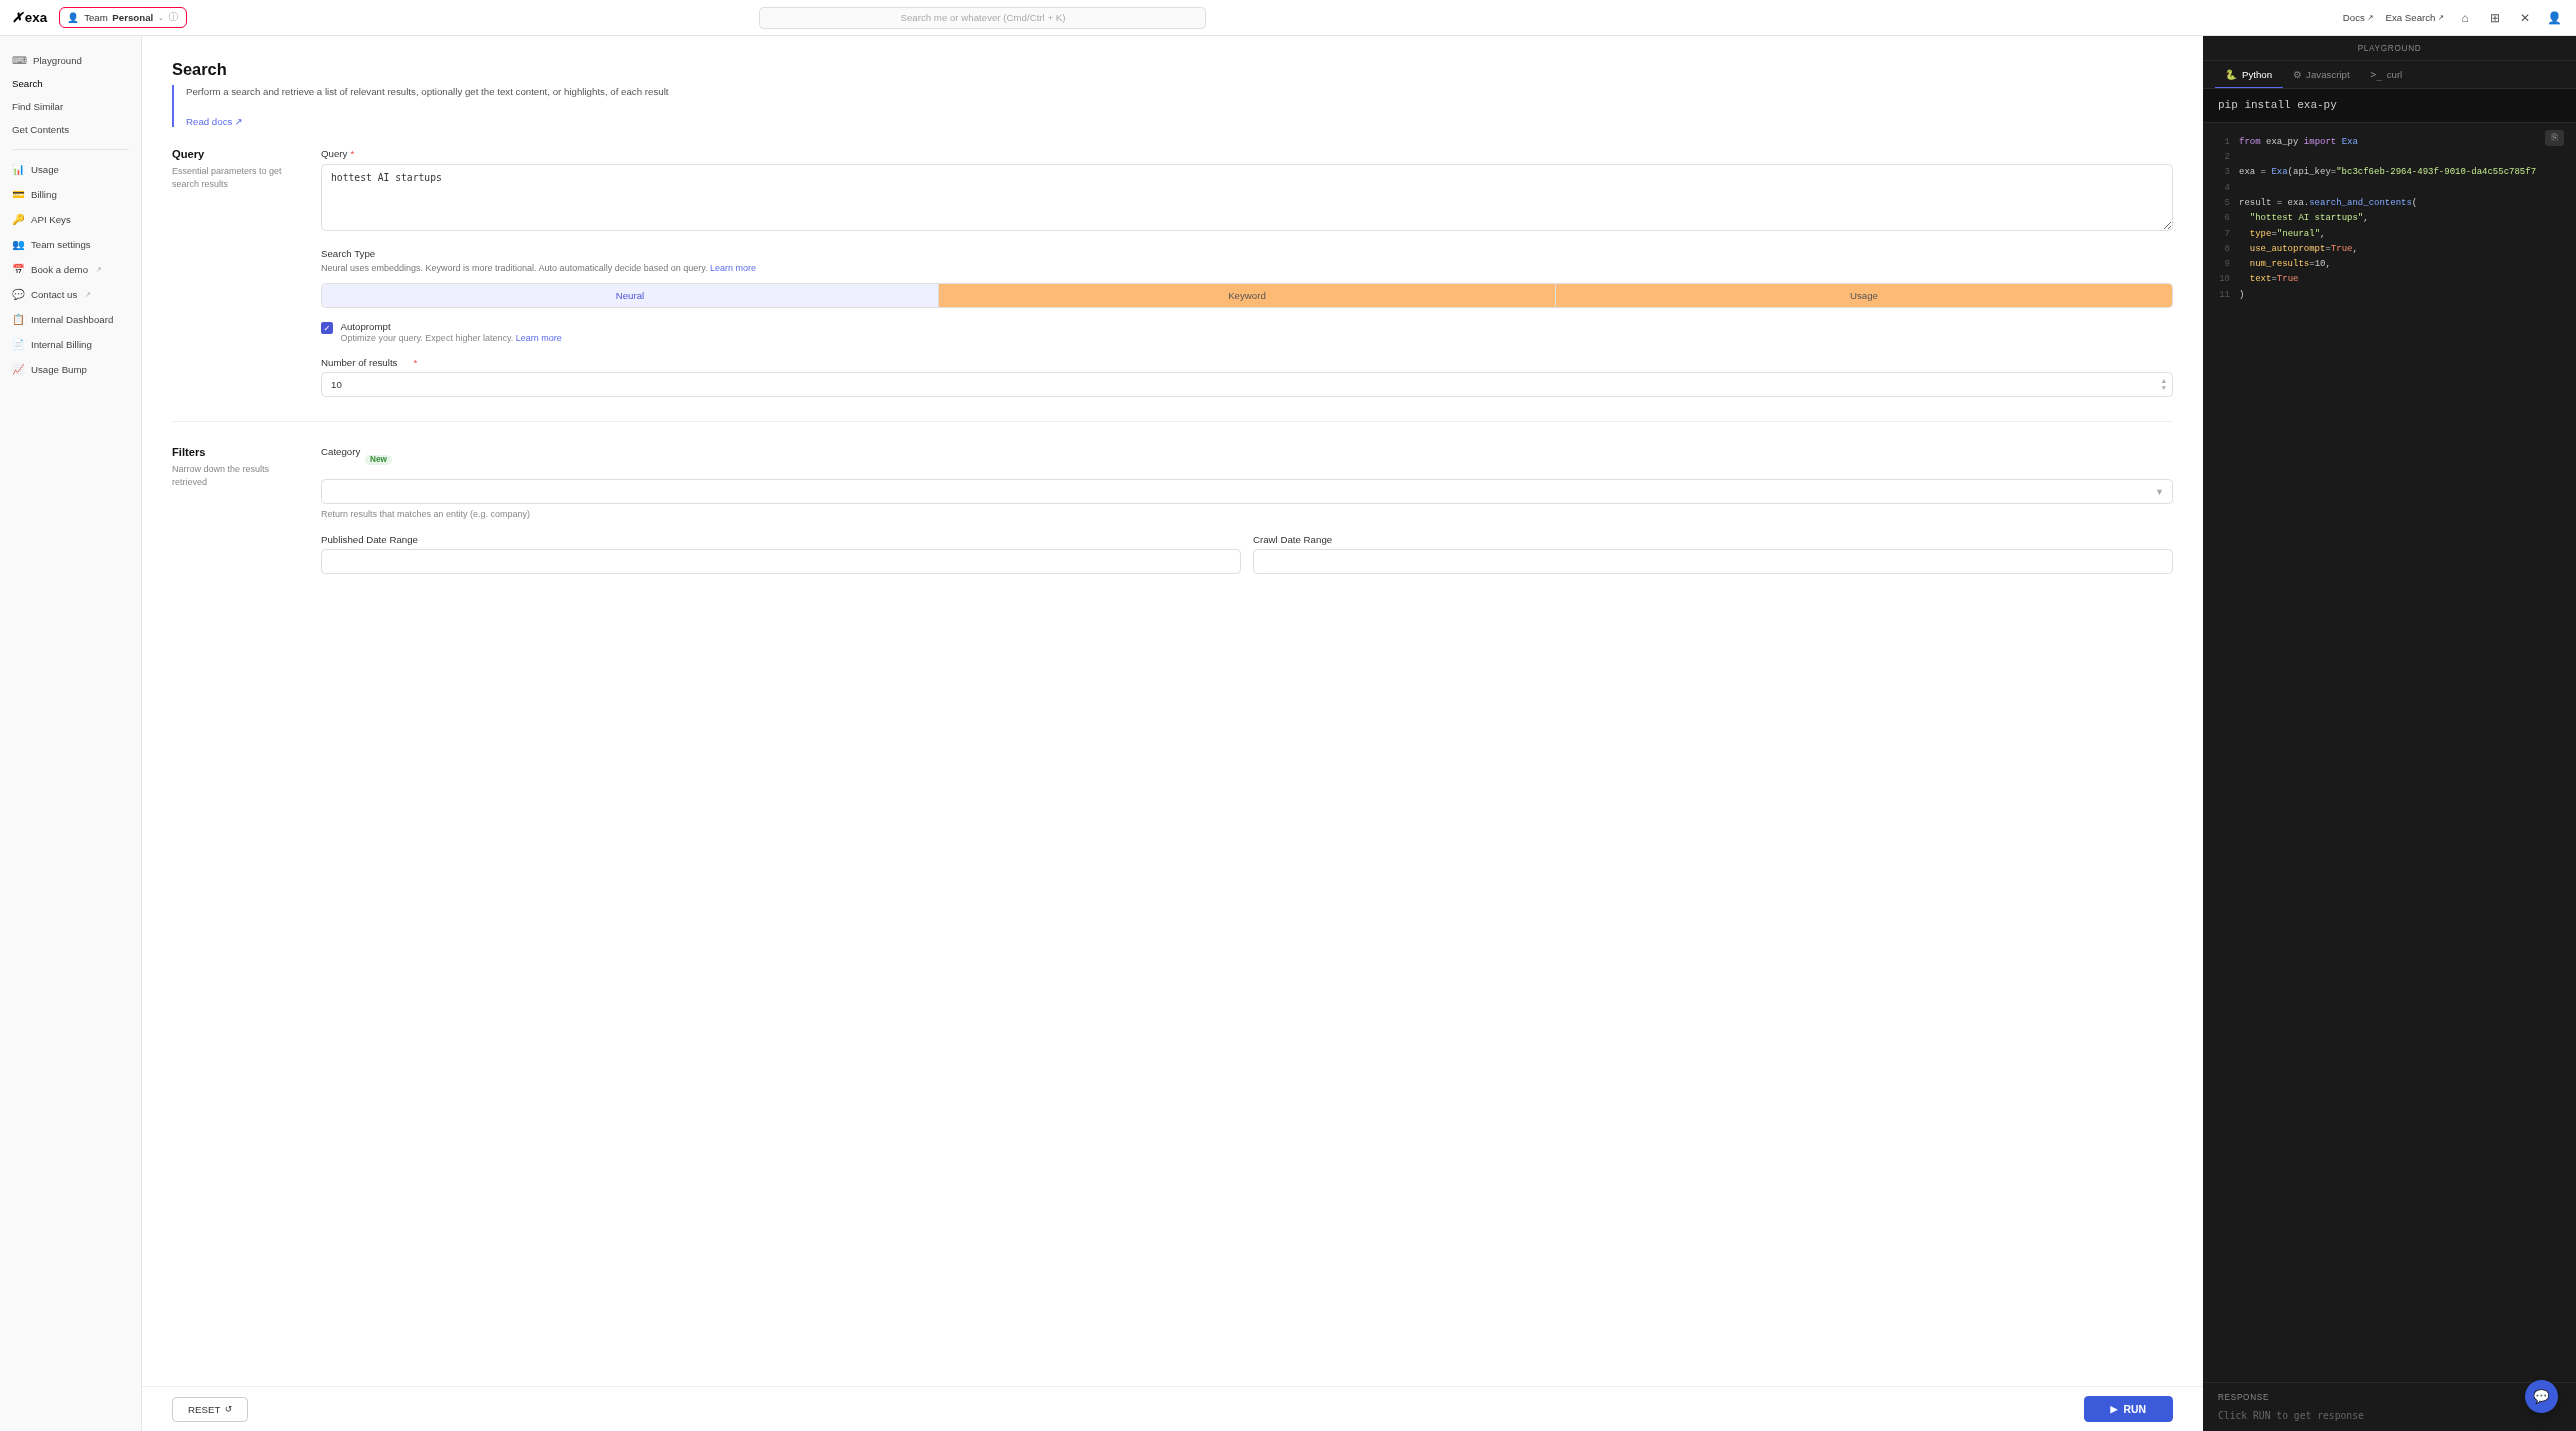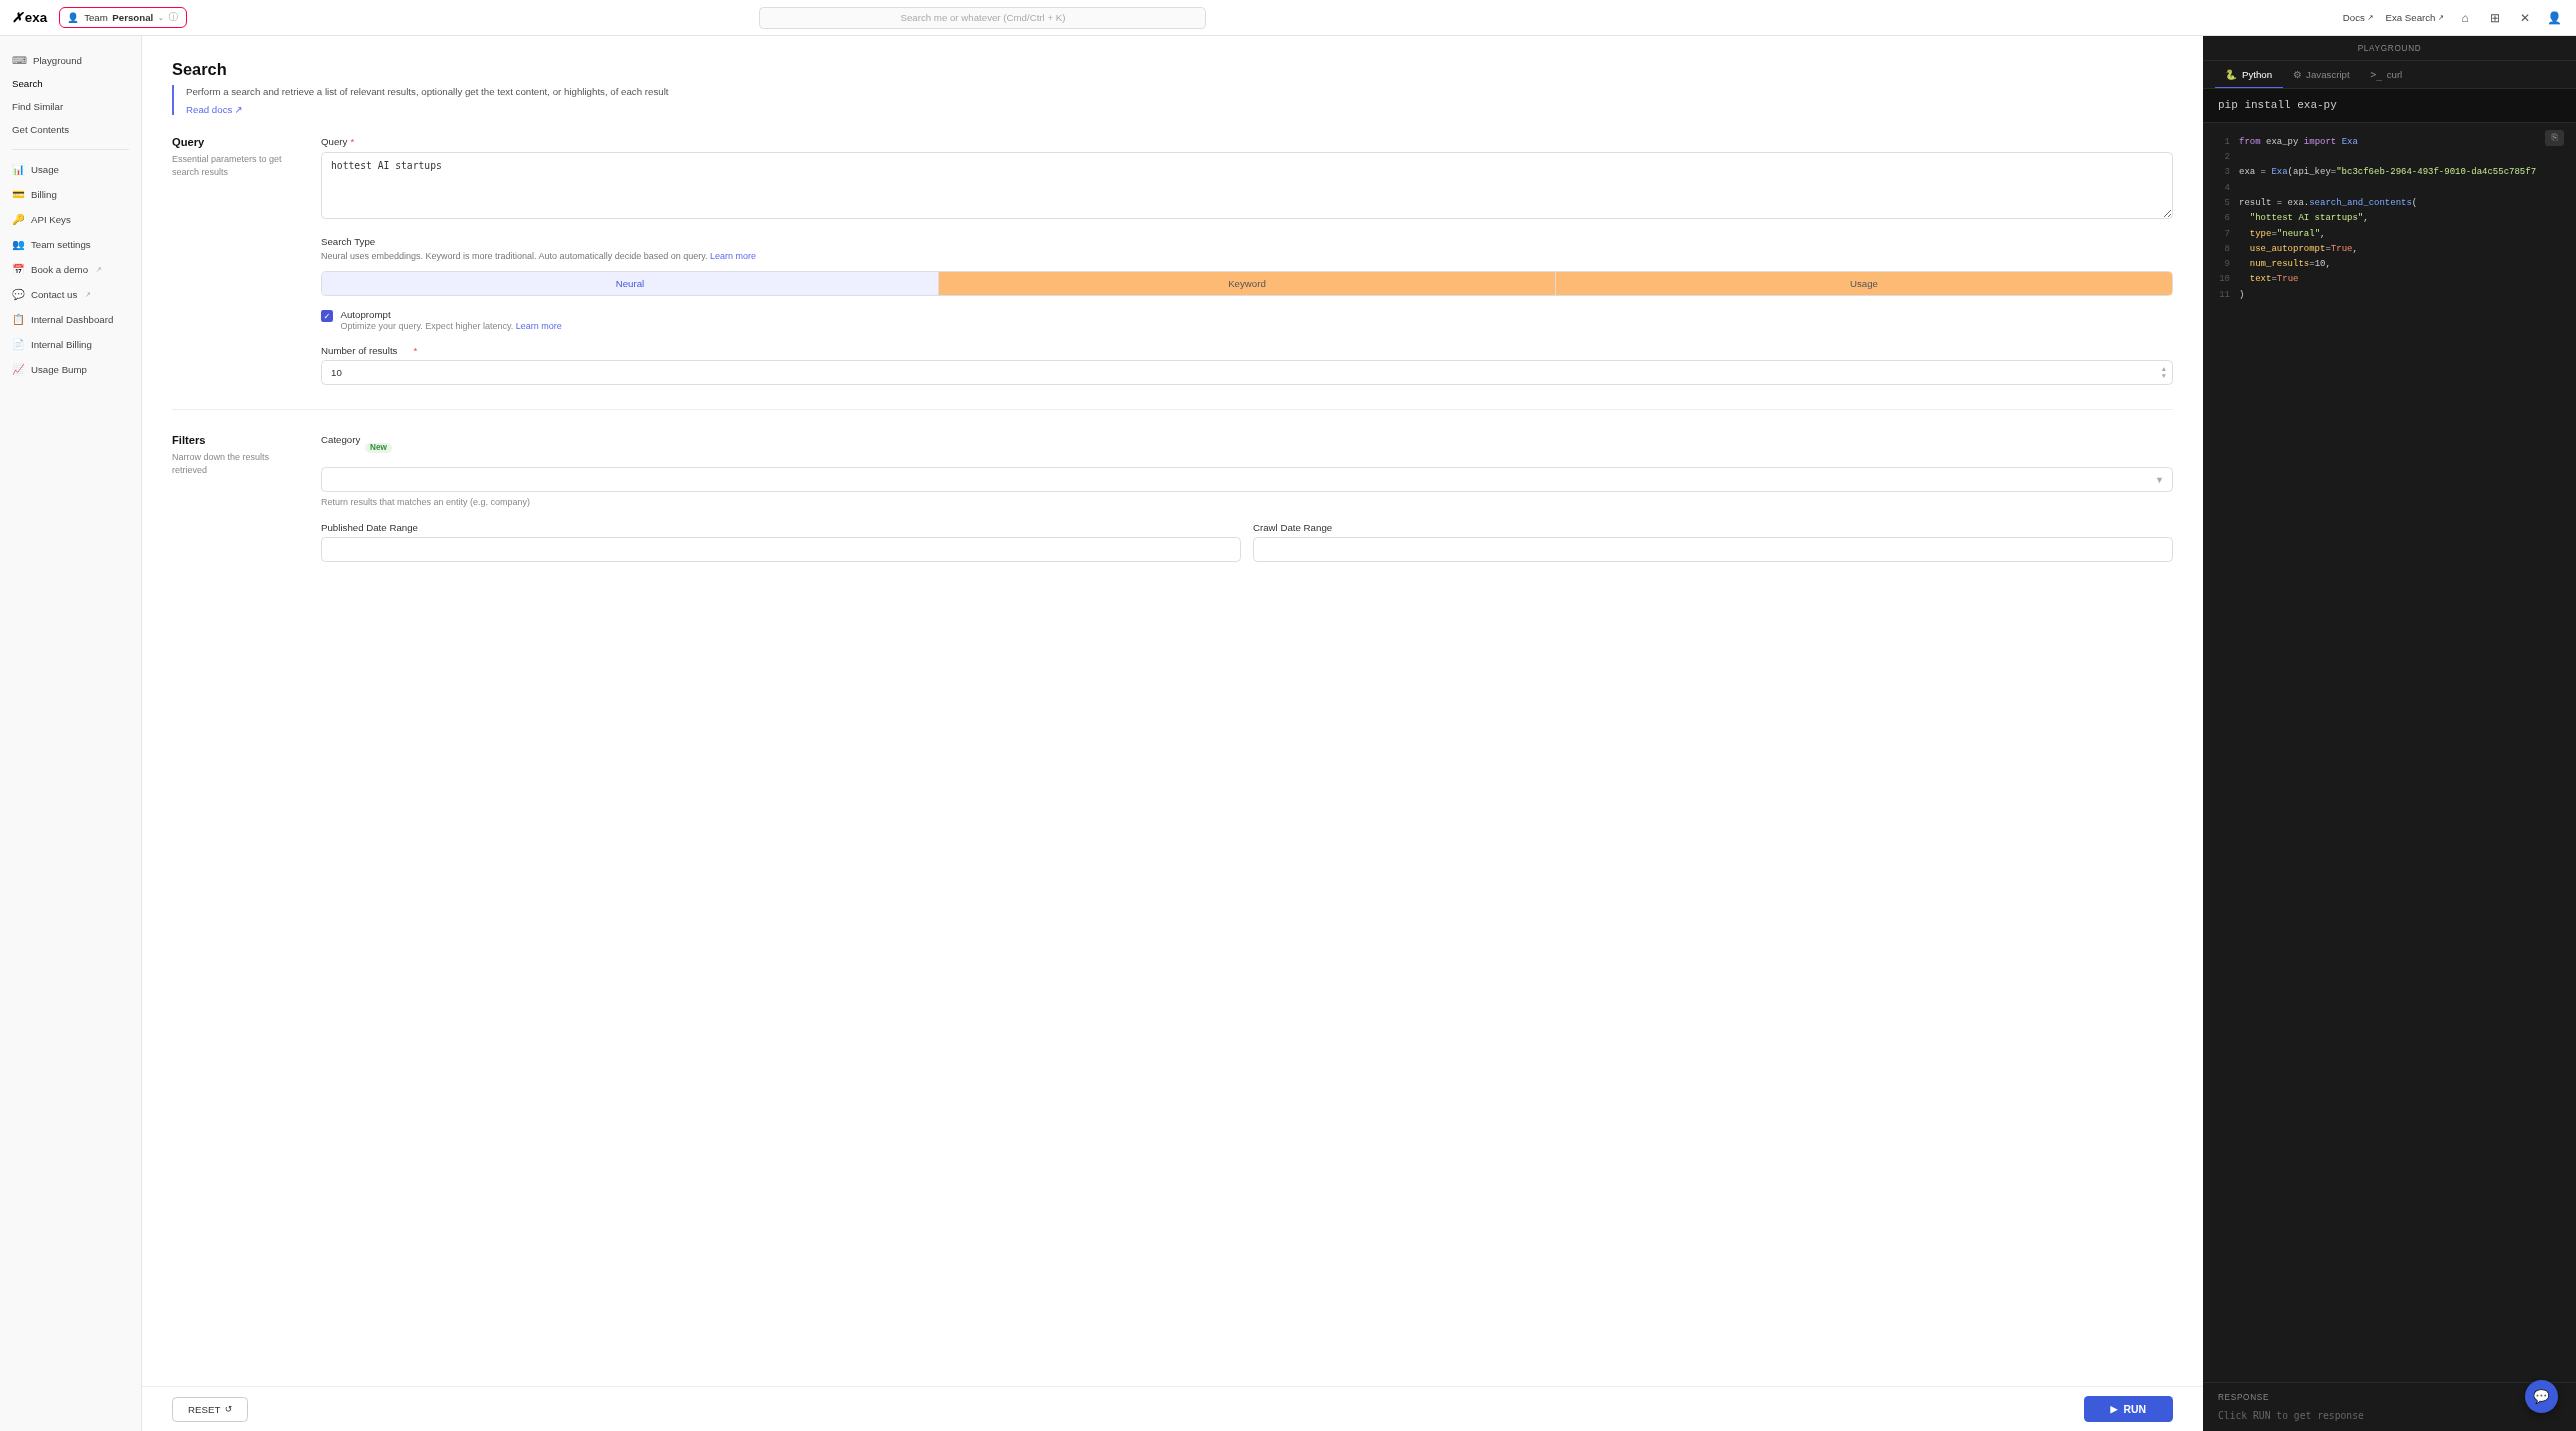--- a/index.html
+++ b/index.html
@@ -50,21 +50,21 @@
     .sidebar-section { padding: 3px 0; }
     .sidebar-divider { height: 0.7px; background: #e5e5e5; margin: 4.5px 12px; }
 
     
     .content-area {
       flex: 1; overflow-y: auto; background: #fff; padding: 24px 30px;
     }
 
     .page-title { font-size: 16.4px; font-weight: 700; color: #111; margin-bottom: 6px; }
     .page-desc { font-size: 9.7px; color: #555; margin-bottom: 4.5px; line-height: 1.5; }
-    .read-docs { font-size: 9.7px; color: #5b6af0; text-decoration: none; display: inline-flex; align-items: center; gap: 2.2px; }
+    .read-docs { font-size: 9.7px; color: #5b6af0; text-decoration: none; display: inline-flex; align-items: center; gap: 2.2px; margin-top: 12px; }
 
     .desc-box { border-left: 2.2px solid #5b6af0; padding-left: 12px; margin-bottom: 21px; position: relative; }
 
     .form-section { display: flex; gap: 30px; margin-bottom: 24px; padding-bottom: 24px; border-bottom: 0.7px solid #eee; }
     .form-left { width: 119px; flex-shrink: 0; }
     .form-right { flex: 1; }
     .form-section-title { font-size: 11.2px; font-weight: 600; color: #111; margin-bottom: 4.5px; }
     .form-section-desc { font-size: 9px; color: #888; line-height: 1.5; }
 
     .field-label { font-size: 9.7px; font-weight: 500; color: #333; margin-bottom: 4.5px; display: flex; align-items: center; gap: 3px; }

